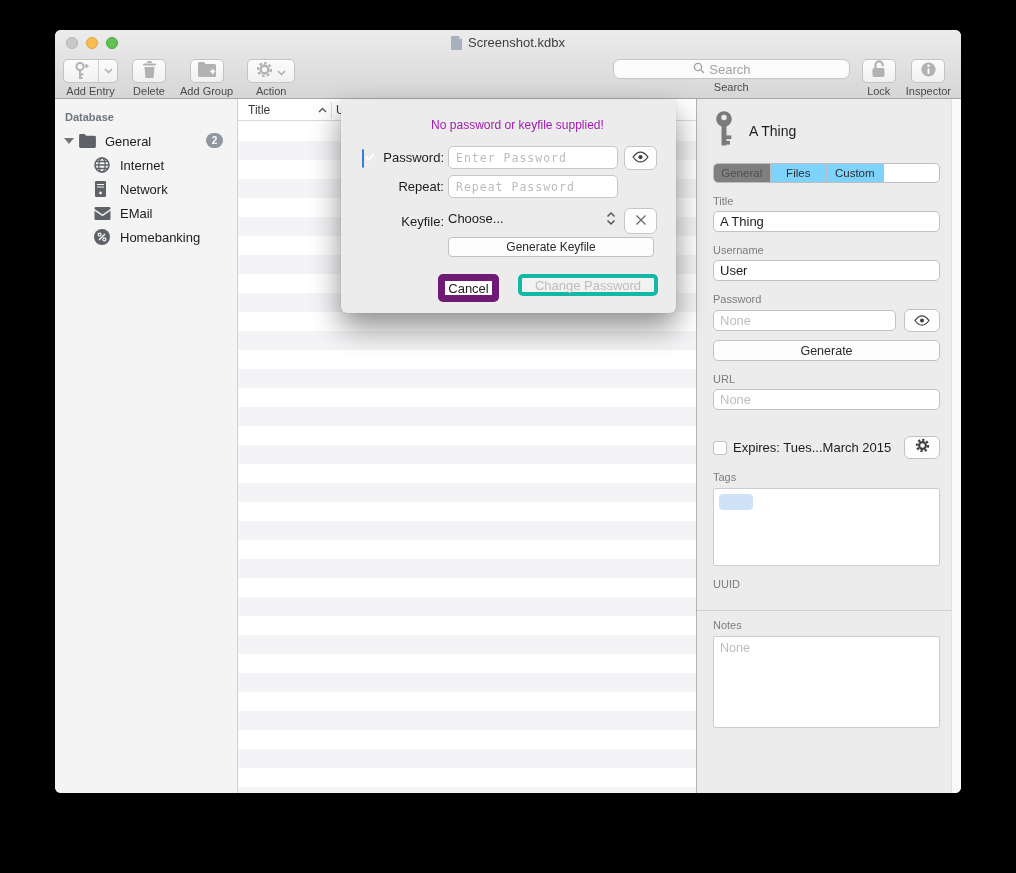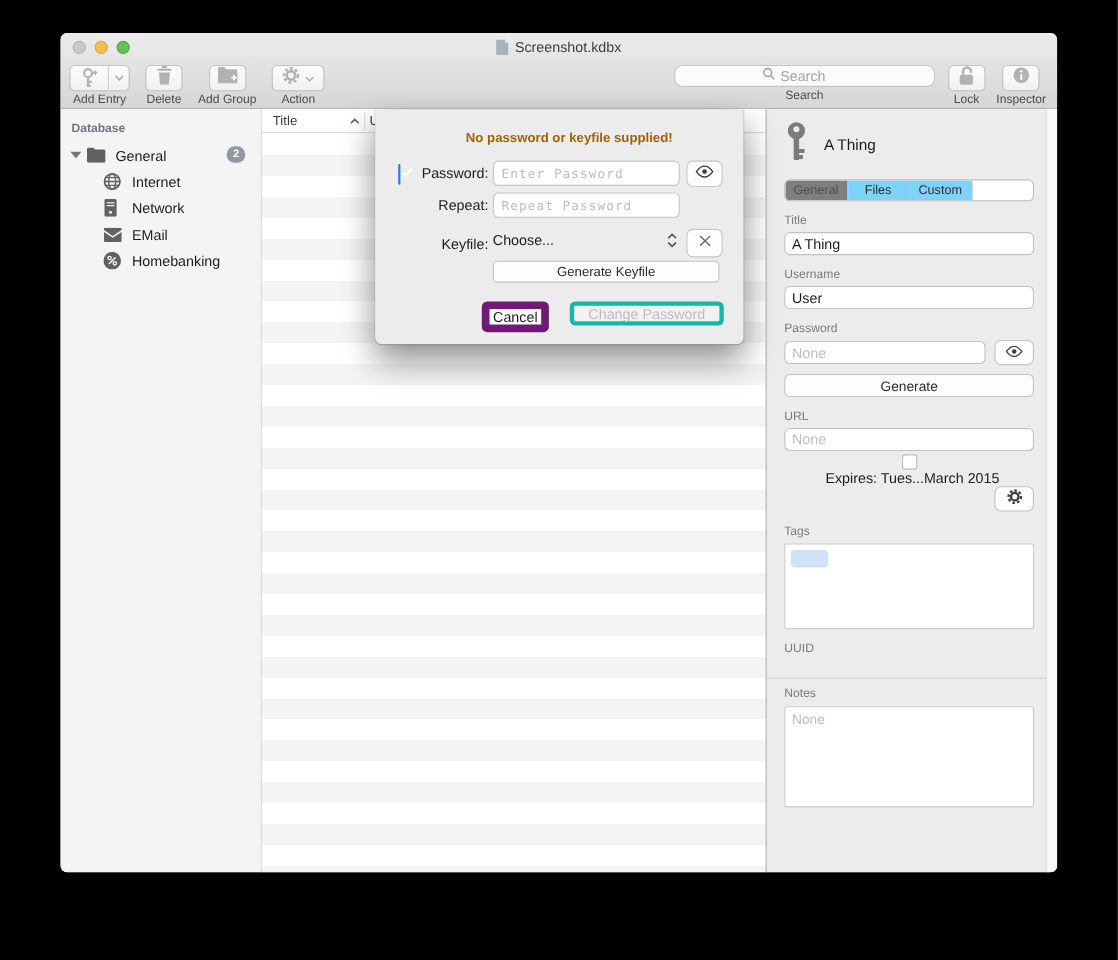--- a/index.html
+++ b/index.html
@@ -81,38 +81,38 @@
   .field-label { font-size:11px; color:#7c7c7c; margin-top:12px; }
   .text-field { width:100%; height:21px; border:1px solid #c2c2c2; border-radius:5px; background:#fff;
                 font-size:13px; color:#1c1c1c; padding:0 6px; outline:none; margin-top:4px;
                 font-family:"Liberation Sans", sans-serif; }
   .text-field::placeholder { color:#bdbdbd; }
   .row-flex { display:flex; gap:8px; align-items:center; }
   .icon-btn { height:23px; width:36px; background:#fdfdfd; border:1px solid #c2c2c2; border-radius:6px;
               display:flex; align-items:center; justify-content:center; color:#3e3e3e; flex:none; margin-top:4px; }
   .wide-btn { width:100%; height:21px; margin-top:8px; background:#fdfdfd; border:1px solid #c2c2c2;
               border-radius:5px; font-size:12.5px; color:#2b2b2b; display:flex; align-items:center; justify-content:center; }
-  .expires-row { display:flex; align-items:center; margin-top:3px;flex-direction:column; }
+  .expires-row { display:flex; align-items:center; margin-top:26px; }
   .checkbox { width:14px; height:14px; border:1px solid #bdbdbd; border-radius:3px; background:#fff; flex:none; }
   .checkbox.checked { background:linear-gradient(#5aaaf9,#318ef5); border-color:#2f7fd8; position:relative; }
   .checkbox.checked svg { position:absolute; left:2px; top:3px; }
   .expires-label { font-size:13px; color:#1c1c1c; margin-left:6px; white-space:nowrap; }
   .expires-row .icon-btn { margin-left:auto; margin-top:0; }
   .tags-box { margin-top:5px; height:78px; background:#fff; border:1px solid #cccccc; border-radius:2px; padding:5px; }
   .tag-token { width:34px; height:16px; background:#cfe2f8; border-radius:4px; }
   .insp-divider { height:1px; background:#d2d2d2; margin:20px -21px 0 -16px; }
   .notes-box { margin-top:5px; height:92px; background:#fff; border:1px solid #cccccc; border-radius:2px;
                font-size:12.5px; color:#bdbdbd; padding:4px 6px; width:100%; resize:none; outline:none;
                font-family:"Liberation Sans", sans-serif; }
   .notes-box::placeholder { color:#bdbdbd; }
 
   
   .dialog { position:absolute; left:286px; top:70px; width:335px; height:213px; background:#ececec;
             border-radius:0 0 6px 6px; box-shadow:0 14px 30px rgba(0,0,0,.45), 0 0 1px rgba(0,0,0,.3); z-index:10; }
-  .dlg-message { text-align:center; margin-top:18px; font-size:12px; font-weight:bold; color:#a16207;padding-left:18px; }
+  .dlg-message { text-align:center; margin-top:18px; font-size:12px; font-weight:normal; color:#a21caf;padding-left:18px; }
   .dlg-row { position:relative; height:24px; margin-top:14px; }
   .dlg-row.tight { margin-top:5px; }
   .dlg-check { position:absolute; left:21px; top:4px; }
   .dlg-label { position:absolute; left:0; width:103px; text-align:right; top:4px; font-size:13px; color:#1c1c1c; }
   .dlg-field { position:absolute; left:107px; width:170px; height:23px; border:1px solid #c6c6c6; border-radius:5px;
                background:#fff; font-family:"DejaVu Sans Mono", monospace; font-size:11.5px; letter-spacing:1px;
                color:#333; padding:0 7px; outline:none; }
   .dlg-field::placeholder { color:#bcbcbc; }
   .dlg-eyebtn { position:absolute; left:283px; top:0; width:33px; height:24px; background:#fdfdfd;
                 border:1px solid #c6c6c6; border-radius:6px; display:flex; align-items:center; justify-content:center; color:#3e3e3e; }

